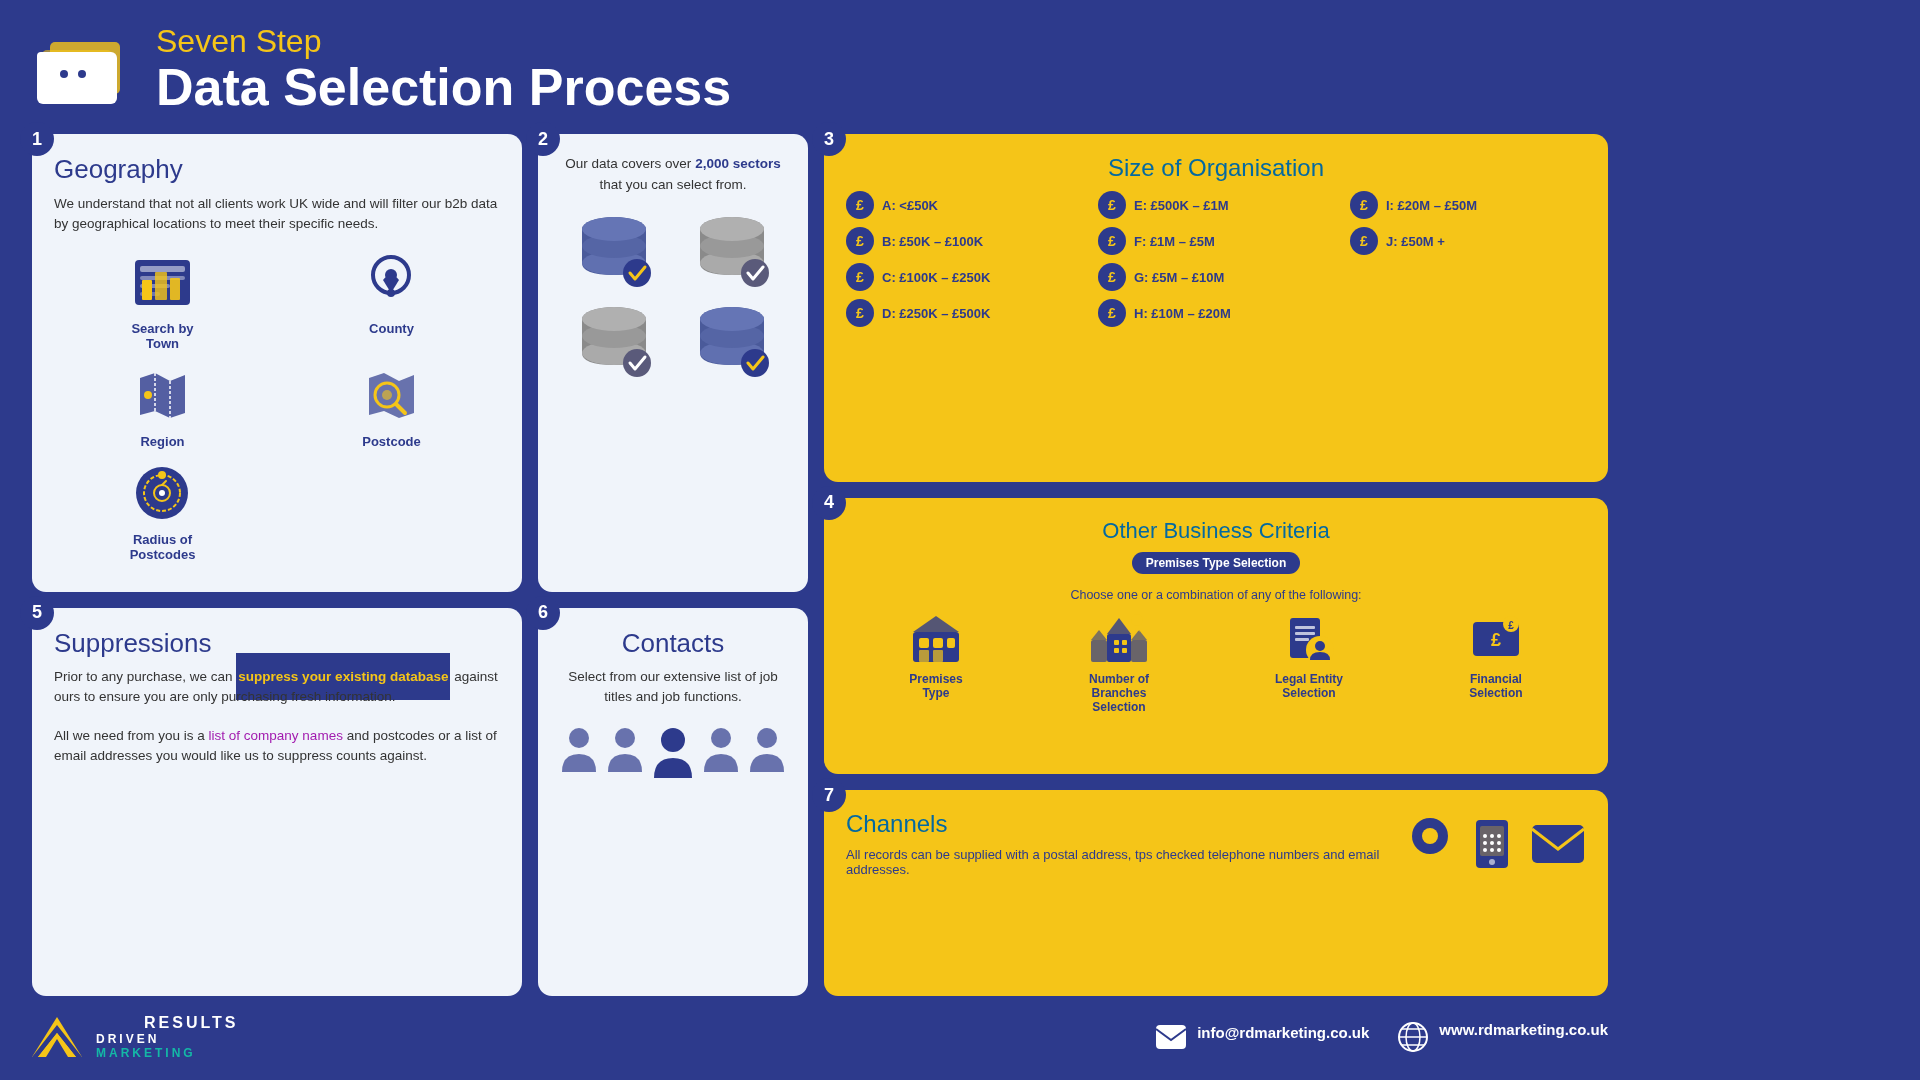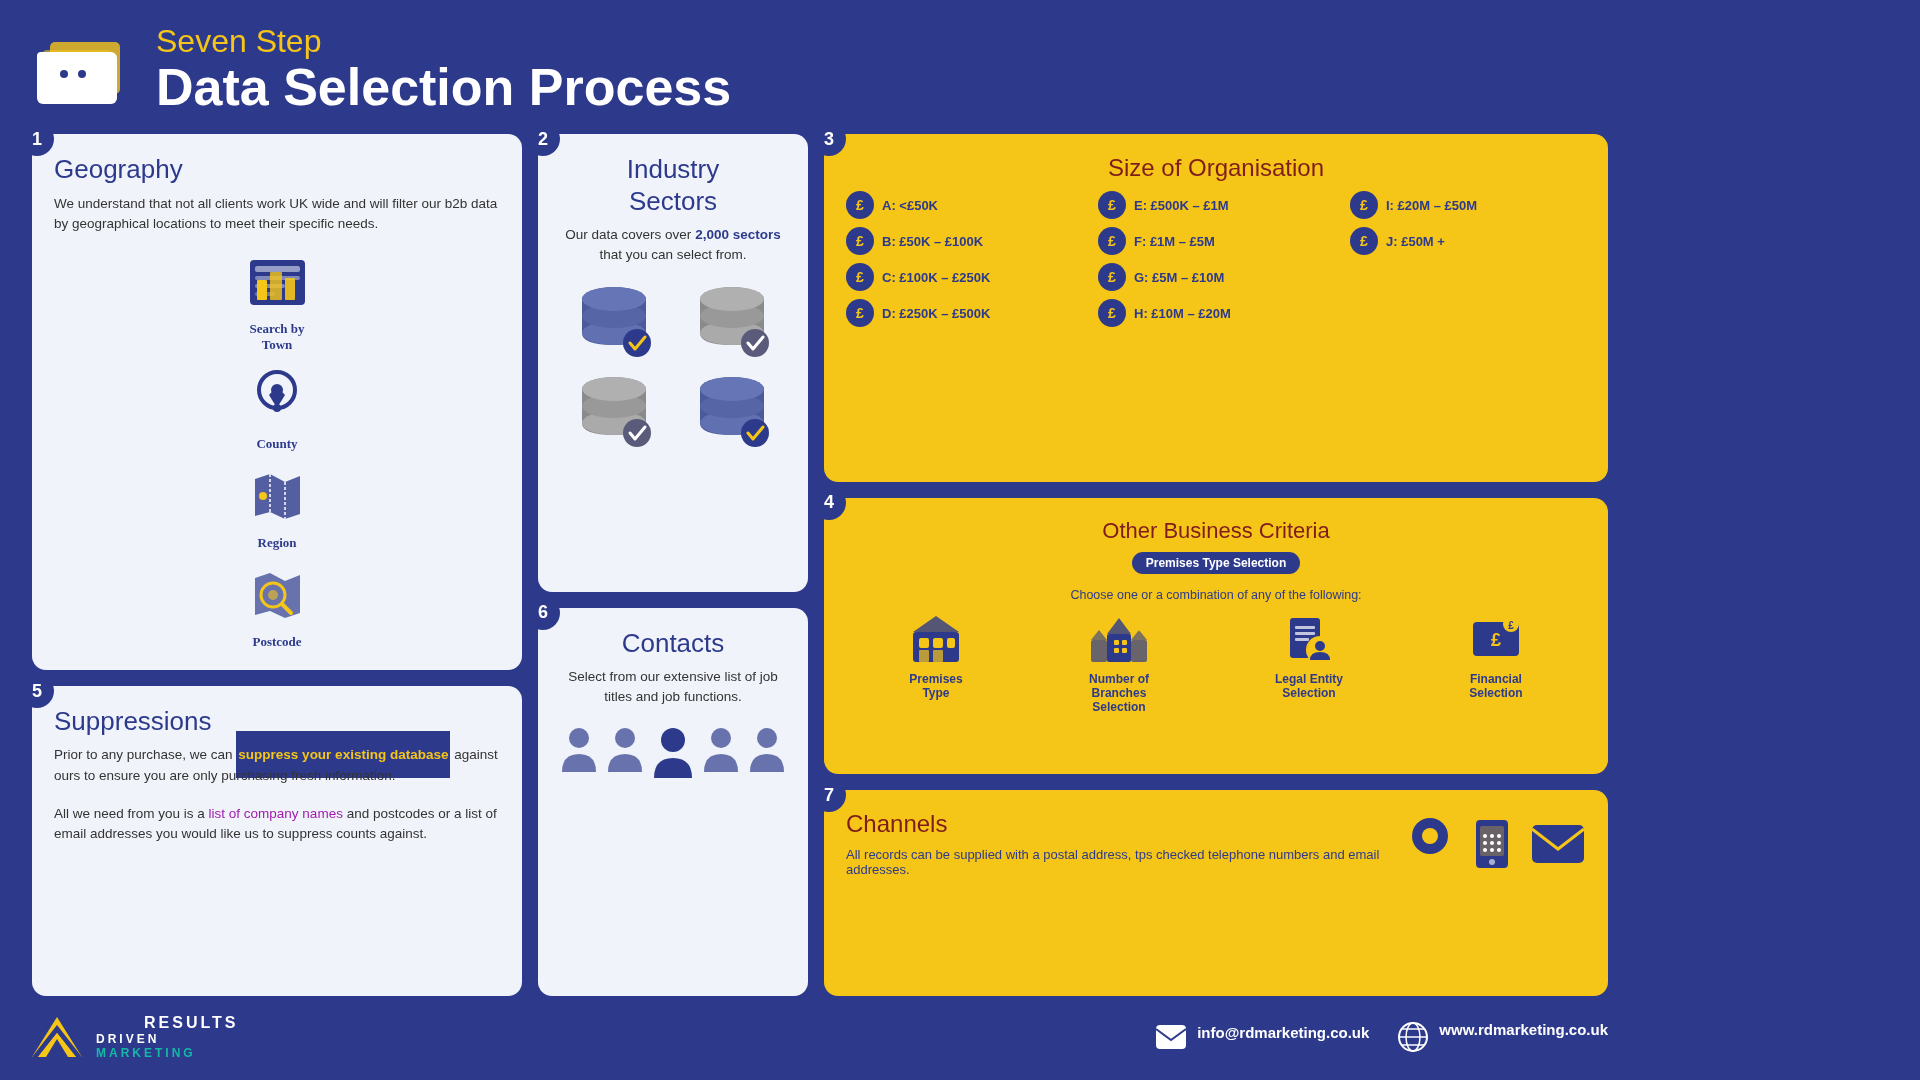--- a/index.html
+++ b/index.html
@@ -82,35 +82,34 @@
 
     .card-title {
       color: #2d3a8c;
       font-size: 26px;
       font-weight: 400;
       margin-bottom: 8px;
       line-height: 1.2;
     }
 
     .card-yellow .card-title {
-      color: #7f1d1d;
+      color: #0369a1;
     }
 
     .card-text {
       color: #333;
       font-size: 13.5px;
       line-height: 1.5;
     }
 
     .geo-icons-grid {
       display: grid;
-      grid-template-columns: repeat(1, 1fr);
+      grid-template-columns: repeat(2, 1fr);
       gap: 12px;
       margin-top: 16px;
-      font-family: Liberation Serif, serif;
     }
 
     .geo-icon-item {
       display: flex;
       flex-direction: column;
       align-items: center;
       gap: 6px;
     }
 
     .geo-icon-label {
@@ -294,20 +293,32 @@
             <svg width="65" height="65" viewBox="0 0 65 65">
 
               <path d="M10 15 L25 10 L40 18 L55 12 L55 50 L40 55 L25 48 L10 52 Z" fill="#2d3a8c" opacity="0.7"></path>
               <circle cx="28" cy="32" r="12" fill="none" stroke="#f5c518" stroke-width="3"></circle>
               <line x1="37" y1="41" x2="46" y2="50" stroke="#f5c518" stroke-width="4" stroke-linecap="round"></line>
               <circle cx="28" cy="32" r="5" fill="#f5c518" opacity="0.6"></circle>
             </svg>
             <span class="geo-icon-label">Postcode</span>
           </div>
 
+          <div class="geo-icon-item">
+            <svg width="65" height="65" viewBox="0 0 65 65">
+              <circle cx="32" cy="32" r="26" fill="#2d3a8c"></circle>
+              <circle cx="32" cy="32" r="18" fill="none" stroke="#f5c518" stroke-width="2" stroke-dasharray="4,2"></circle>
+              <circle cx="32" cy="32" r="8" fill="none" stroke="#f5c518" stroke-width="2"></circle>
+              <circle cx="32" cy="14" r="4" fill="#f5c518"></circle>
+              <circle cx="32" cy="32" r="3" fill="white"></circle>
+
+              <path d="M32 24 L36 20" stroke="#f5c518" stroke-width="2" stroke-linecap="round"></path>
+            </svg>
+            <span class="geo-icon-label">Radius of<br>Postcodes</span>
+          </div>
         </div>
       </div>
 
       <div class="card" style="flex: 1;">
         <div class="step-badge">5</div>
         <div class="card-title">Suppressions</div>
         <p class="card-text">
           Prior to any purchase, we can <span style="color:#f5c518; font-weight:700; background:#2d3a8c; padding:16px 2px;">suppress your existing database</span> against ours to ensure you are only purchasing fresh information.
         </p>
         <br>
@@ -315,21 +326,20 @@
           All we need from you is a <span style="color:#a21caf; font-weight:400;text-align:right;">list of company names</span> and postcodes or a list of email addresses you would like us to suppress counts against.
         </p>
       </div>
 
     </div>
 
     <div style="display: flex; flex-direction: column; gap: 16px;">
 
       <div class="card" style="flex: 1.2; text-align: center;">
         <div class="step-badge">2</div>
-        <div class="card-title">Industry<br>Sectors</div>
         <p class="card-text" style="text-align:center;">
           Our data covers over <strong style="color:#2d3a8c;">2,000 sectors</strong> that you can select from.
         </p>
 
         <div style="display: grid; grid-template-columns: 1fr 1fr; gap: 10px; margin-top: 16px; justify-items: center;">
           <svg width="90" height="80" viewBox="0 0 90 80">
             <ellipse cx="45" cy="18" rx="32" ry="12" fill="#4a5a9a"></ellipse>
             <path d="M13 18 L13 52 Q13 64 45 64 Q77 64 77 52 L77 18" fill="#4a5a9a"></path>
             <ellipse cx="45" cy="52" rx="32" ry="12" fill="#6070b0"></ellipse>
             <ellipse cx="45" cy="35" rx="32" ry="12" fill="#5565a5"></ellipse>

